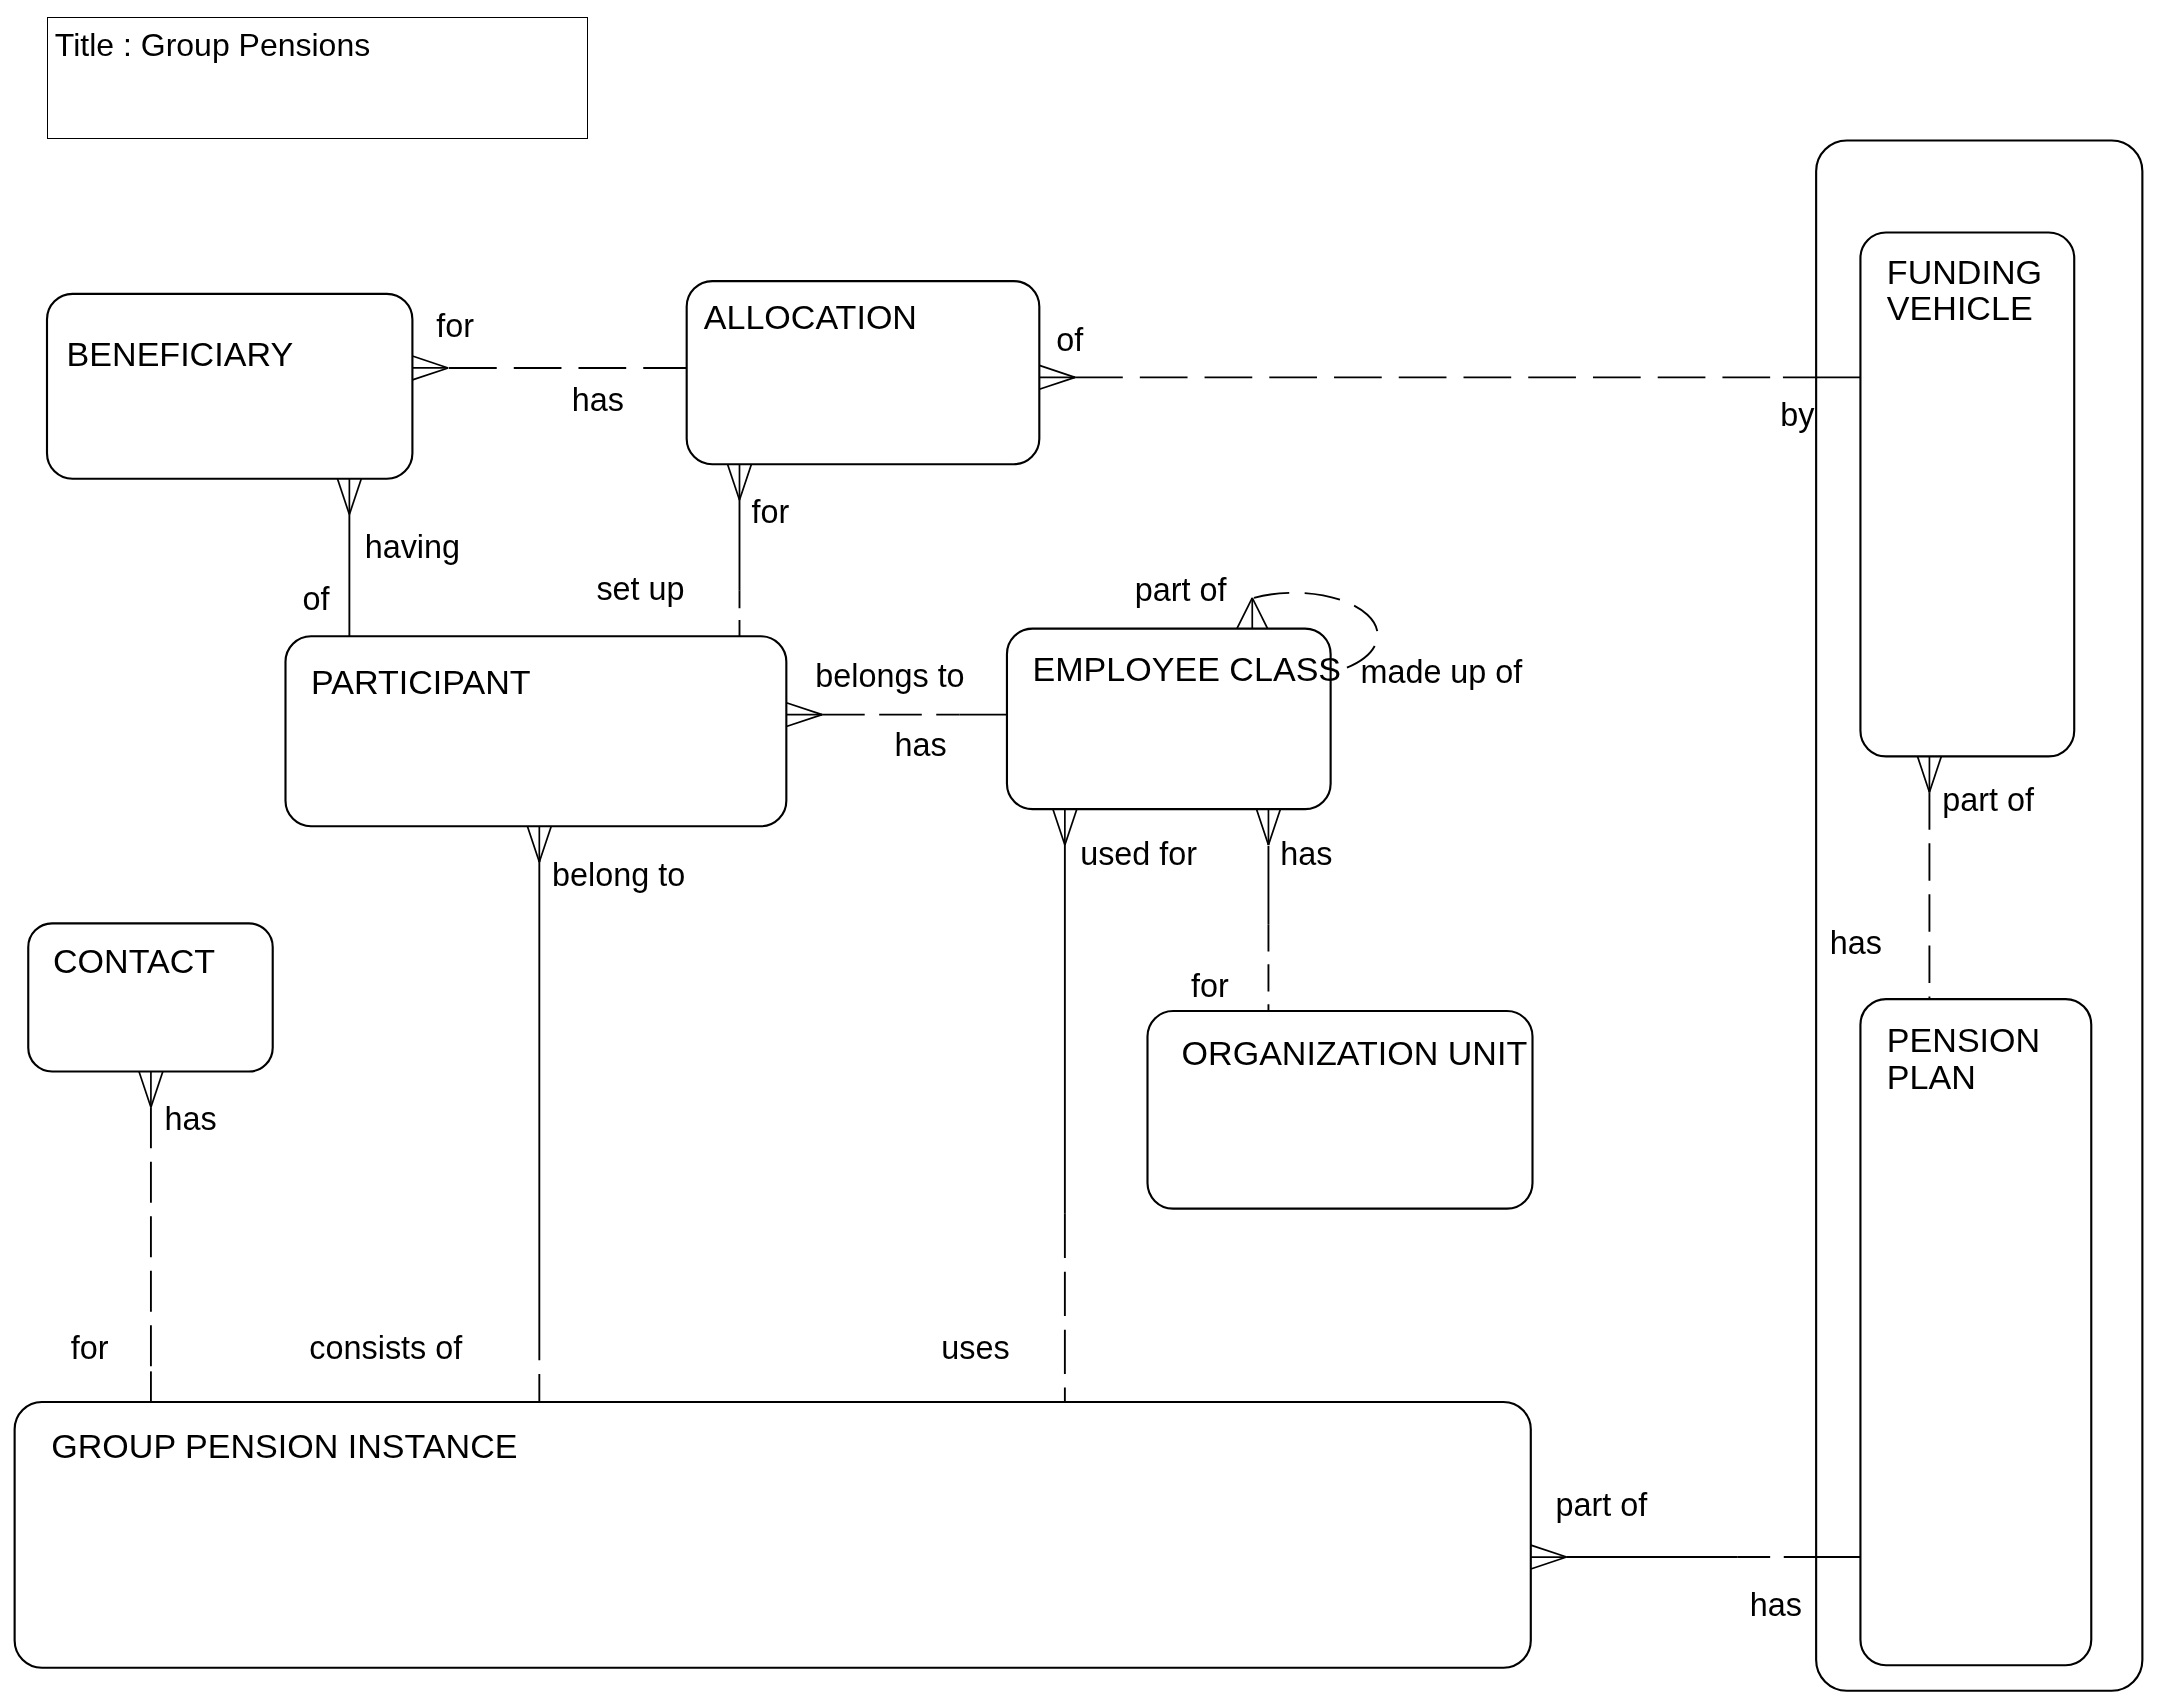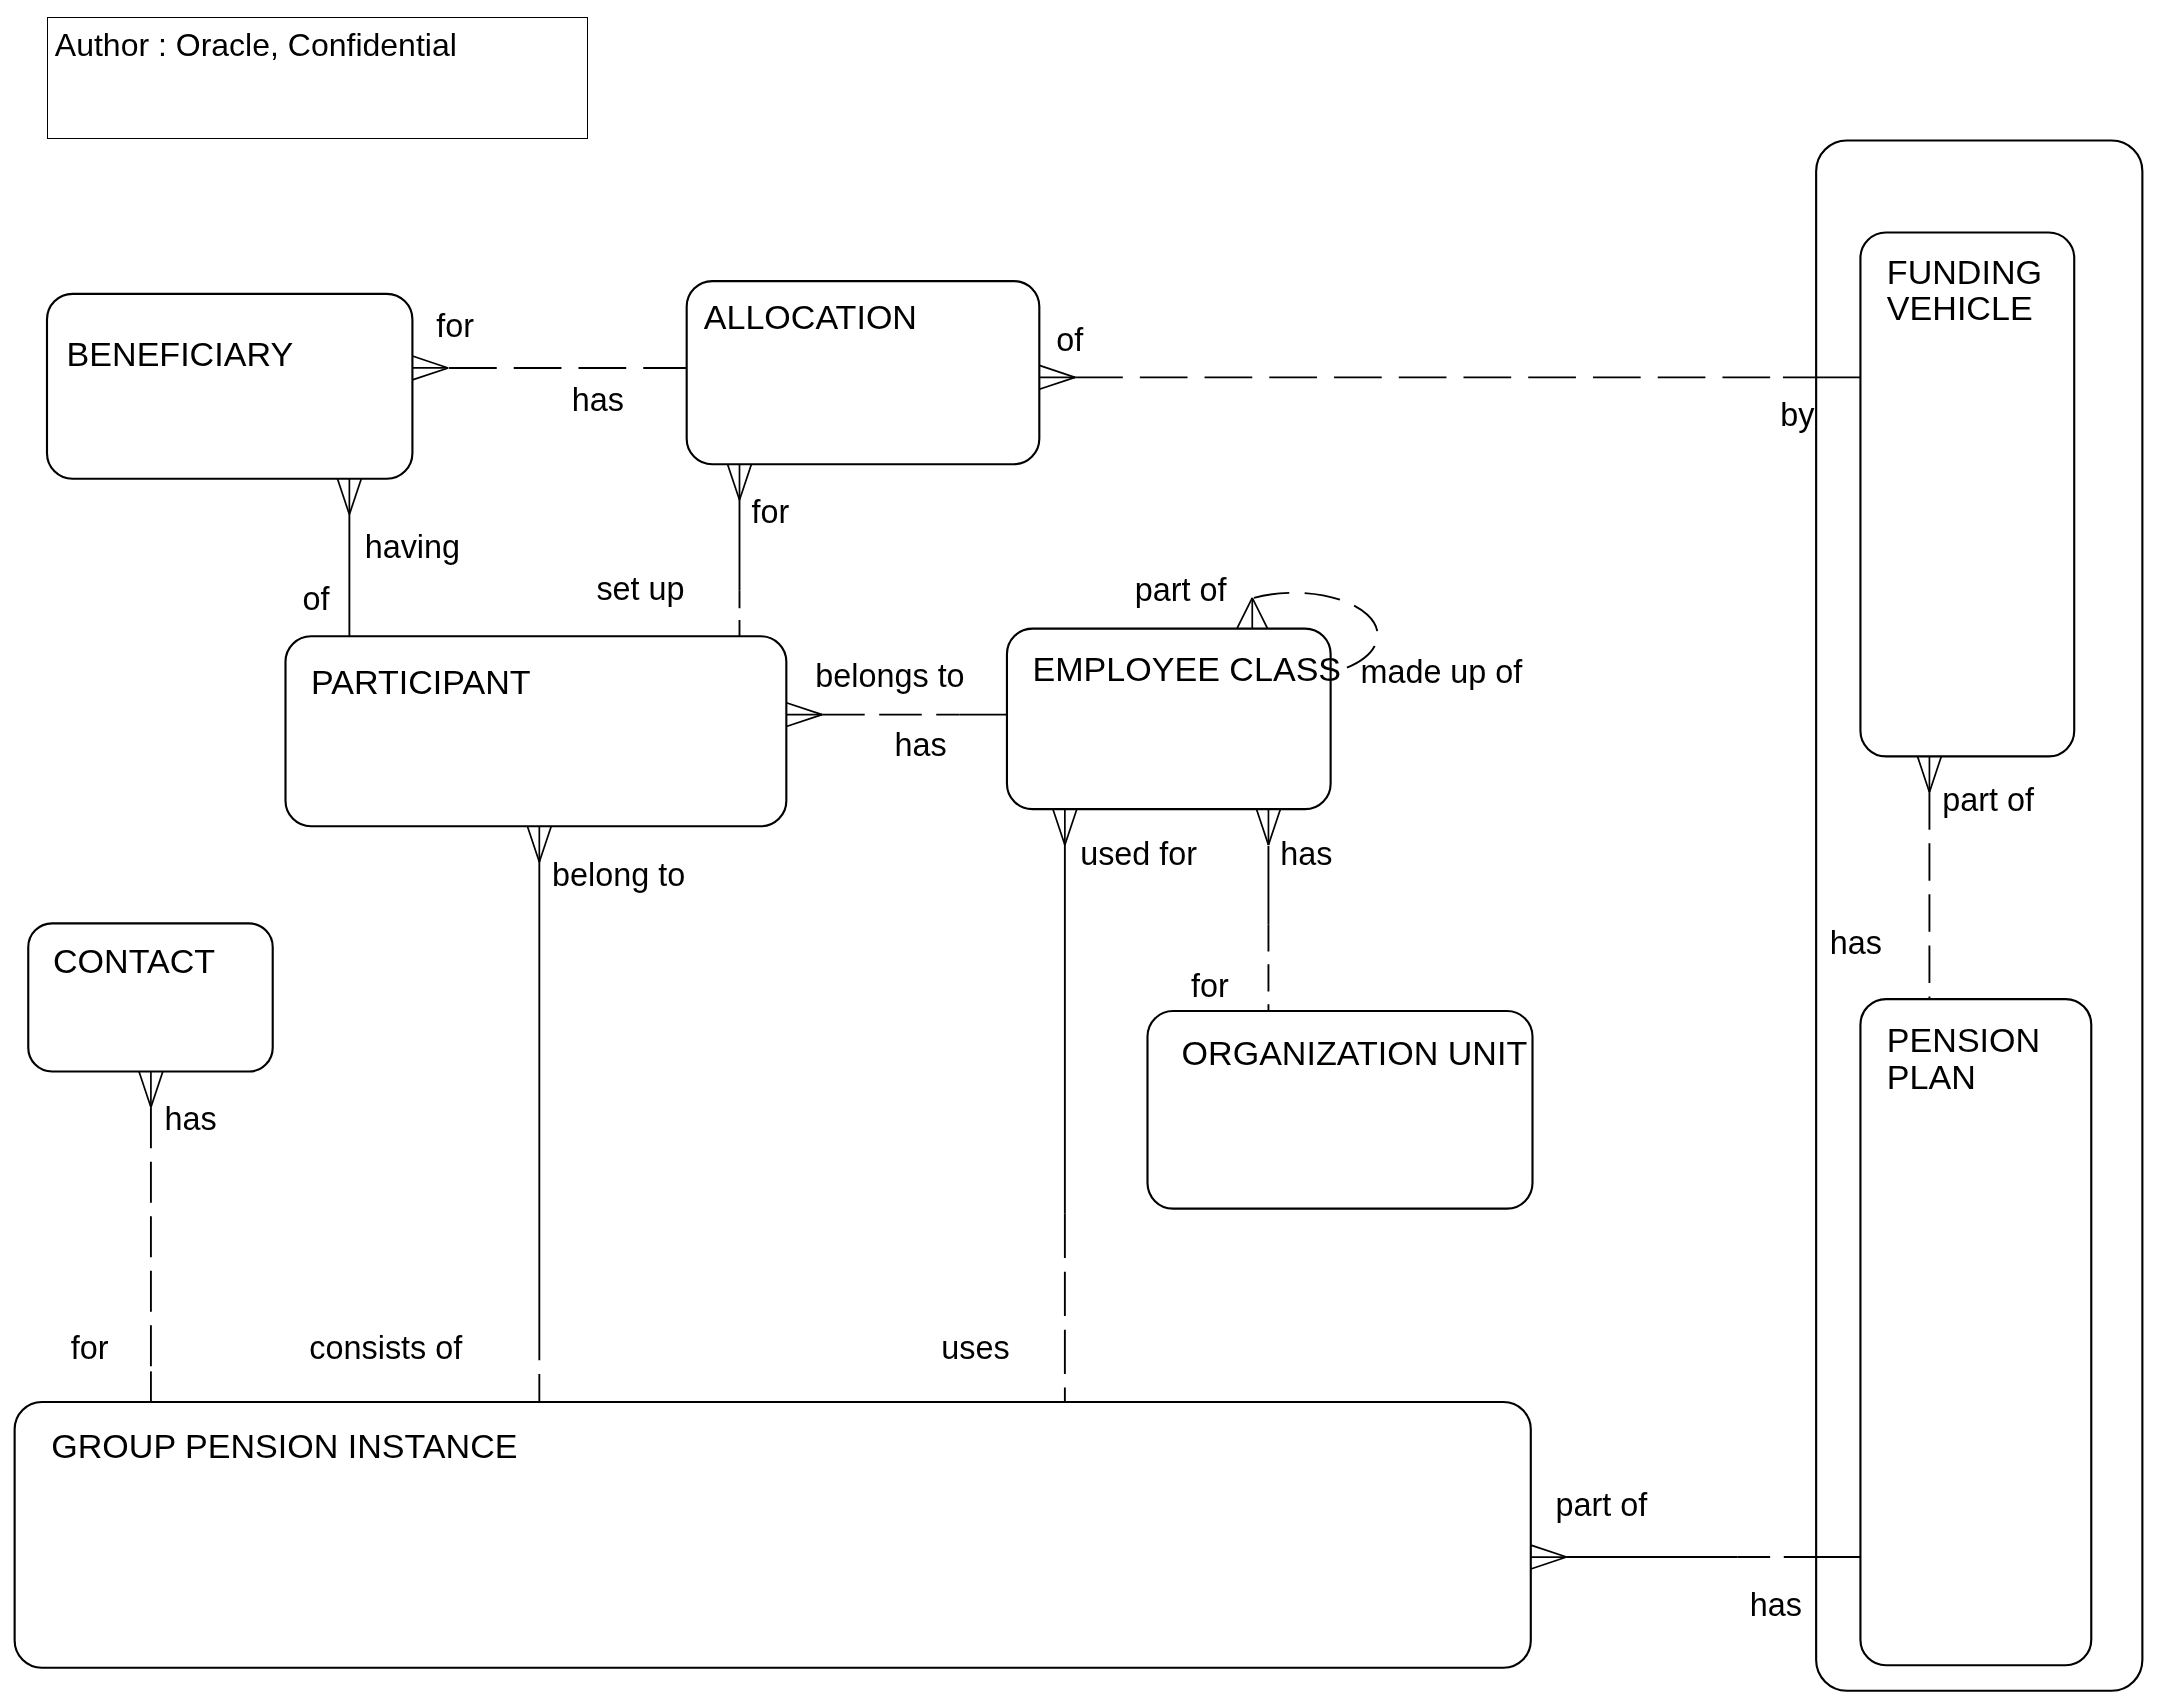--- a/index.html
+++ b/index.html
@@ -20,21 +20,21 @@
   svg .crow{fill:none;stroke:#000;stroke-width:2;}
   svg text{fill:#000;font-family:"Liberation Sans",sans-serif;}
   svg text.entity-label{font-size:40px;}
   svg text.container-label{font-size:40px;}
   svg text.rel-label{font-size:38px;}
 </style>
 </head>
 <body>
 
 <div class="title-box">
-  <div>Author : Oracle, Confidential</div>
+  <div>Title : Group Pensions</div>
 </div>
 
 <svg class="diagram" width="2180" height="1701" viewBox="0 0 2559 1997">
     <g>
       <rect x="2132" y="165" width="383" height="1820" rx="36" ry="36" class="container-box"></rect>
       <text x="2163" y="NaN" class="container-label">PRODUCT</text>
     </g>
     <g>
       <rect x="55" y="345" width="429" height="217" rx="30" ry="30" class="box"></rect>
       <text x="78" y="430" class="entity-label">BENEFICIARY</text>

